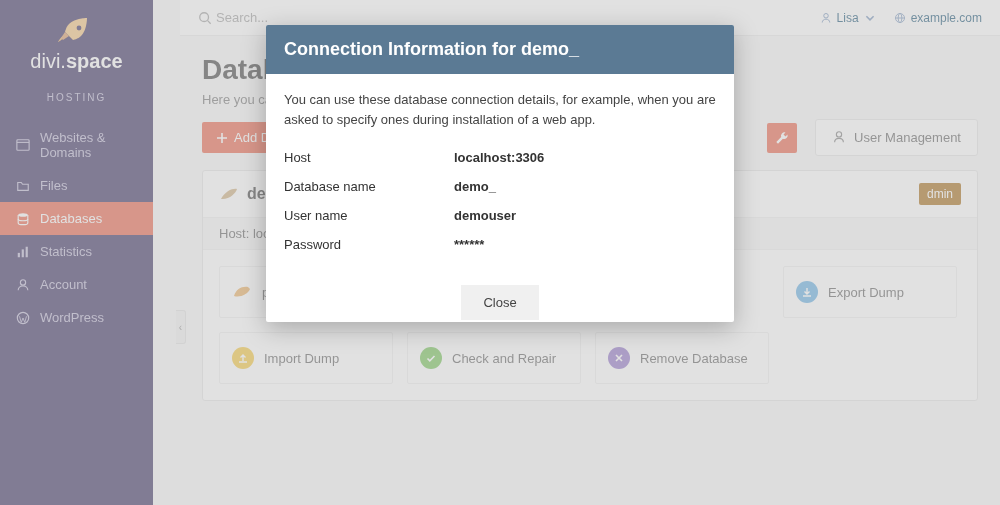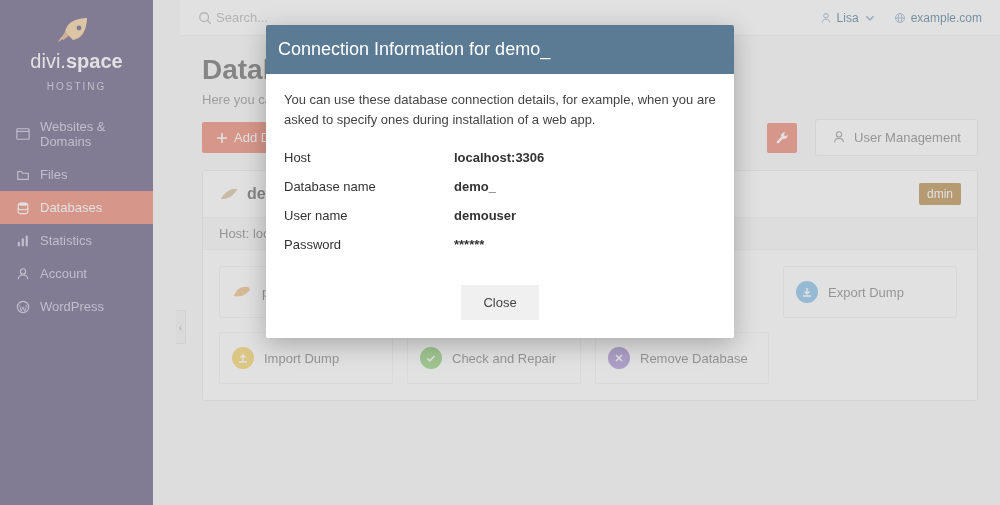--- a/index.html
+++ b/index.html
@@ -1,21 +1,21 @@
 <!DOCTYPE html>
 <html><head>
 <meta charset="utf-8">
 <style>
 *{box-sizing:border-box;margin:0;padding:0;font-family:-apple-system,BlinkMacSystemFont,"Segoe UI",Arial,sans-serif}
 body{width:1000px;height:505px;overflow:hidden;background:#f5f5f5;position:relative}
 .sidebar{position:absolute;left:0;top:0;width:153px;height:505px;background:#2c1f56;color:#fff}
 .logo{padding:18px 0 12px 0;text-align:center}
 .logo .brand{color:#fff;font-size:20px;font-weight:400}
 .logo .brand b{font-weight:700}
-.logo .sub{color:#b8b3d0;font-size:10px;letter-spacing:2px;margin-top:8px}
+.logo .sub{color:#b8b3d0;font-size:10px;letter-spacing:2px;margin-top:19px}
 .nav{margin-top:6px}
 .nav-item{display:flex;align-items:center;gap:10px;padding:9px 16px;color:#b8b3d0;font-size:13px;cursor:pointer}
 .nav-item.active{background:#e85a3e;color:#fff}
 .nav-item svg{width:14px;height:14px;flex-shrink:0}
 .topbar{position:absolute;left:180px;top:0;right:0;height:36px;display:flex;align-items:center;padding:0 18px;background:#fff;border-bottom:1px solid #e8e8e8}
 .search{display:flex;align-items:center;gap:4px;color:#999;font-size:13px;flex:1}
 .search svg{width:14px;height:14px}
 .topbar-right{display:flex;align-items:center;gap:18px;font-size:12px;color:#0c4a6e}
 .topbar-right svg{width:12px;height:12px}
 .tb-item{display:flex;align-items:center;gap:5px}
@@ -36,27 +36,27 @@
 .action-grid{padding:16px;display:flex;flex-wrap:wrap;gap:14px}
 .action-tile{width:174px;border:1px solid #eee;border-radius:2px;padding:14px 12px;display:flex;align-items:center;gap:10px;font-size:13px;color:#555}
 .circ{width:22px;height:22px;border-radius:50%;display:flex;align-items:center;justify-content:center;flex-shrink:0}
 .circ.blue{background:#5aa9e0}
 .circ.yellow{background:#f4c430}
 .circ.green{background:#6abf4b}
 .circ.purple{background:#8a6bc4}
 .circ svg{width:12px;height:12px;fill:#fff}
 .overlay{position:absolute;inset:0;background:rgba(200,200,200,0.55);z-index:10}
 .modal{position:absolute;left:266px;top:25px;width:468px;background:#fff;z-index:20;box-shadow:0 6px 24px rgba(0,0,0,0.25);border-radius:2px}
-.modal-head{background:#5b7a94;color:#fff;padding:14px 12px;font-size:18px;font-weight:400;border-radius:2px 2px 0 0}
+.modal-head{background:#5b7a94;color:#fff;padding:14px 18px;font-size:18px;font-weight:700;border-radius:2px 2px 0 0}
 .modal-body{padding:16px 18px}
 .modal-desc{font-size:13px;color:#444;margin-bottom:14px;line-height:1.5}
 .info-row{display:flex;padding:7px 0;font-size:13px}
 .info-label{width:170px;color:#333}
 .info-val{font-weight:600;color:#333}
-.modal-foot{padding:10px 18px 18px;text-align:center}
+.modal-foot{padding:10px 18px 2px;text-align:center}
 .btn-close{background:#f0f0f0;border:none;padding:10px 22px;font-size:13px;color:#444;cursor:pointer}
 </style>
 </head>
 <body>
 
 <div class="sidebar">
   <div class="logo">
     <svg width="44" height="28" viewBox="0 0 44 28">
         <path fill="#e8a854" d="M8 18c-3 2-5 6-5 6s4-2 6-5 2-3 2-3-1 0-3 2z"></path>
         <path fill="#f4c078" d="M14 6c6-6 18-6 18-6s0 12-6 18c-3 3-8 4-8 4l-8-8s1-5 4-8z"></path>

